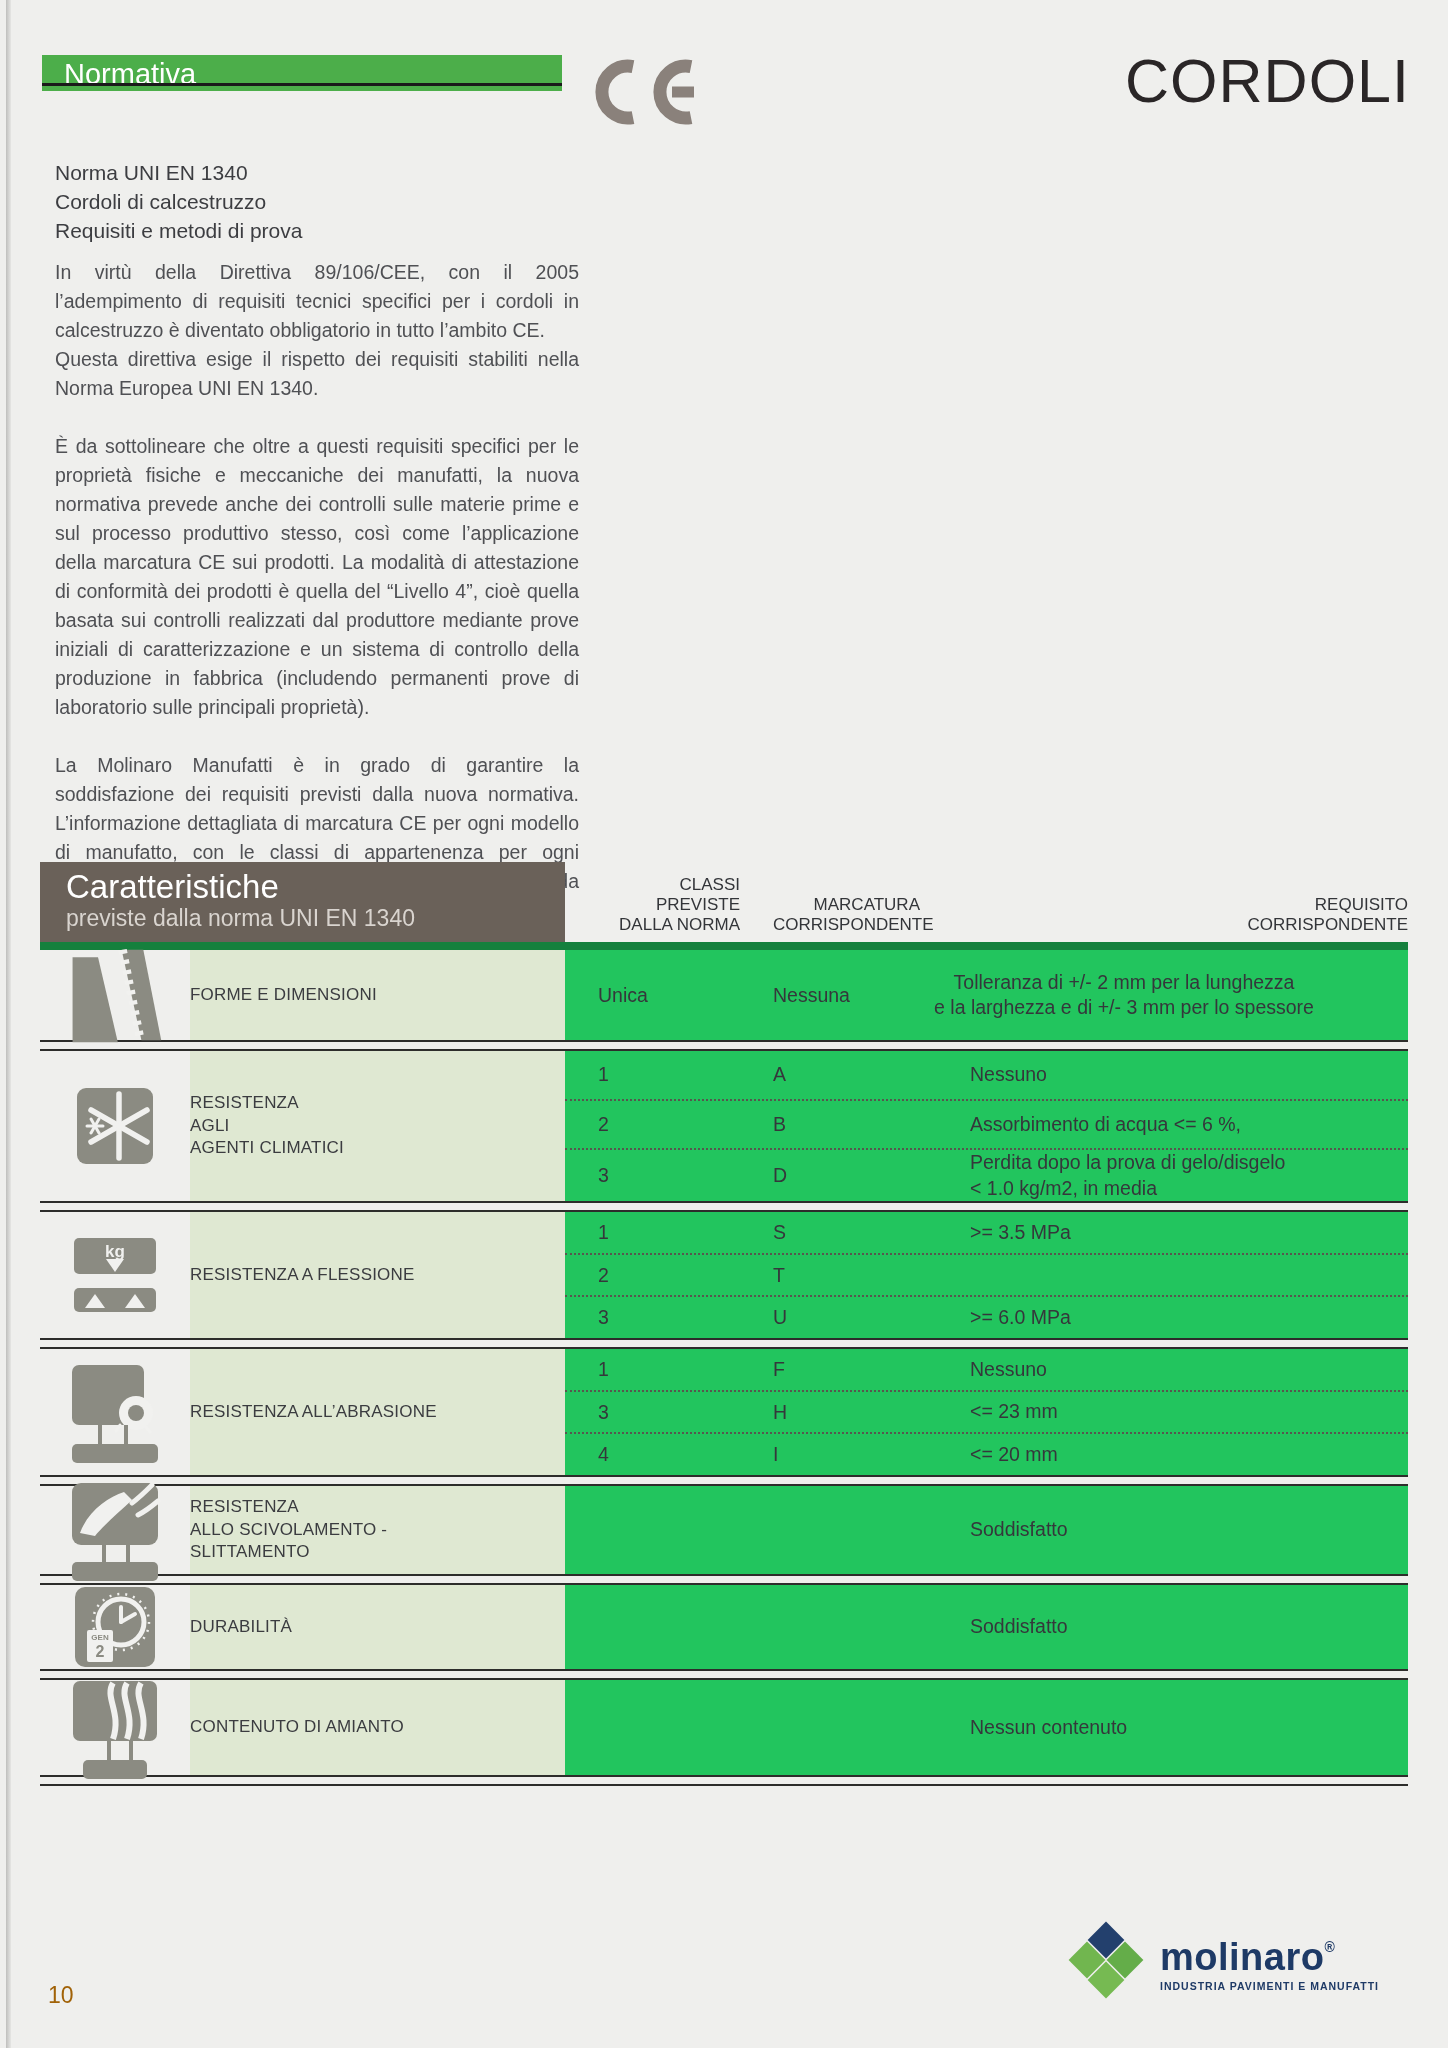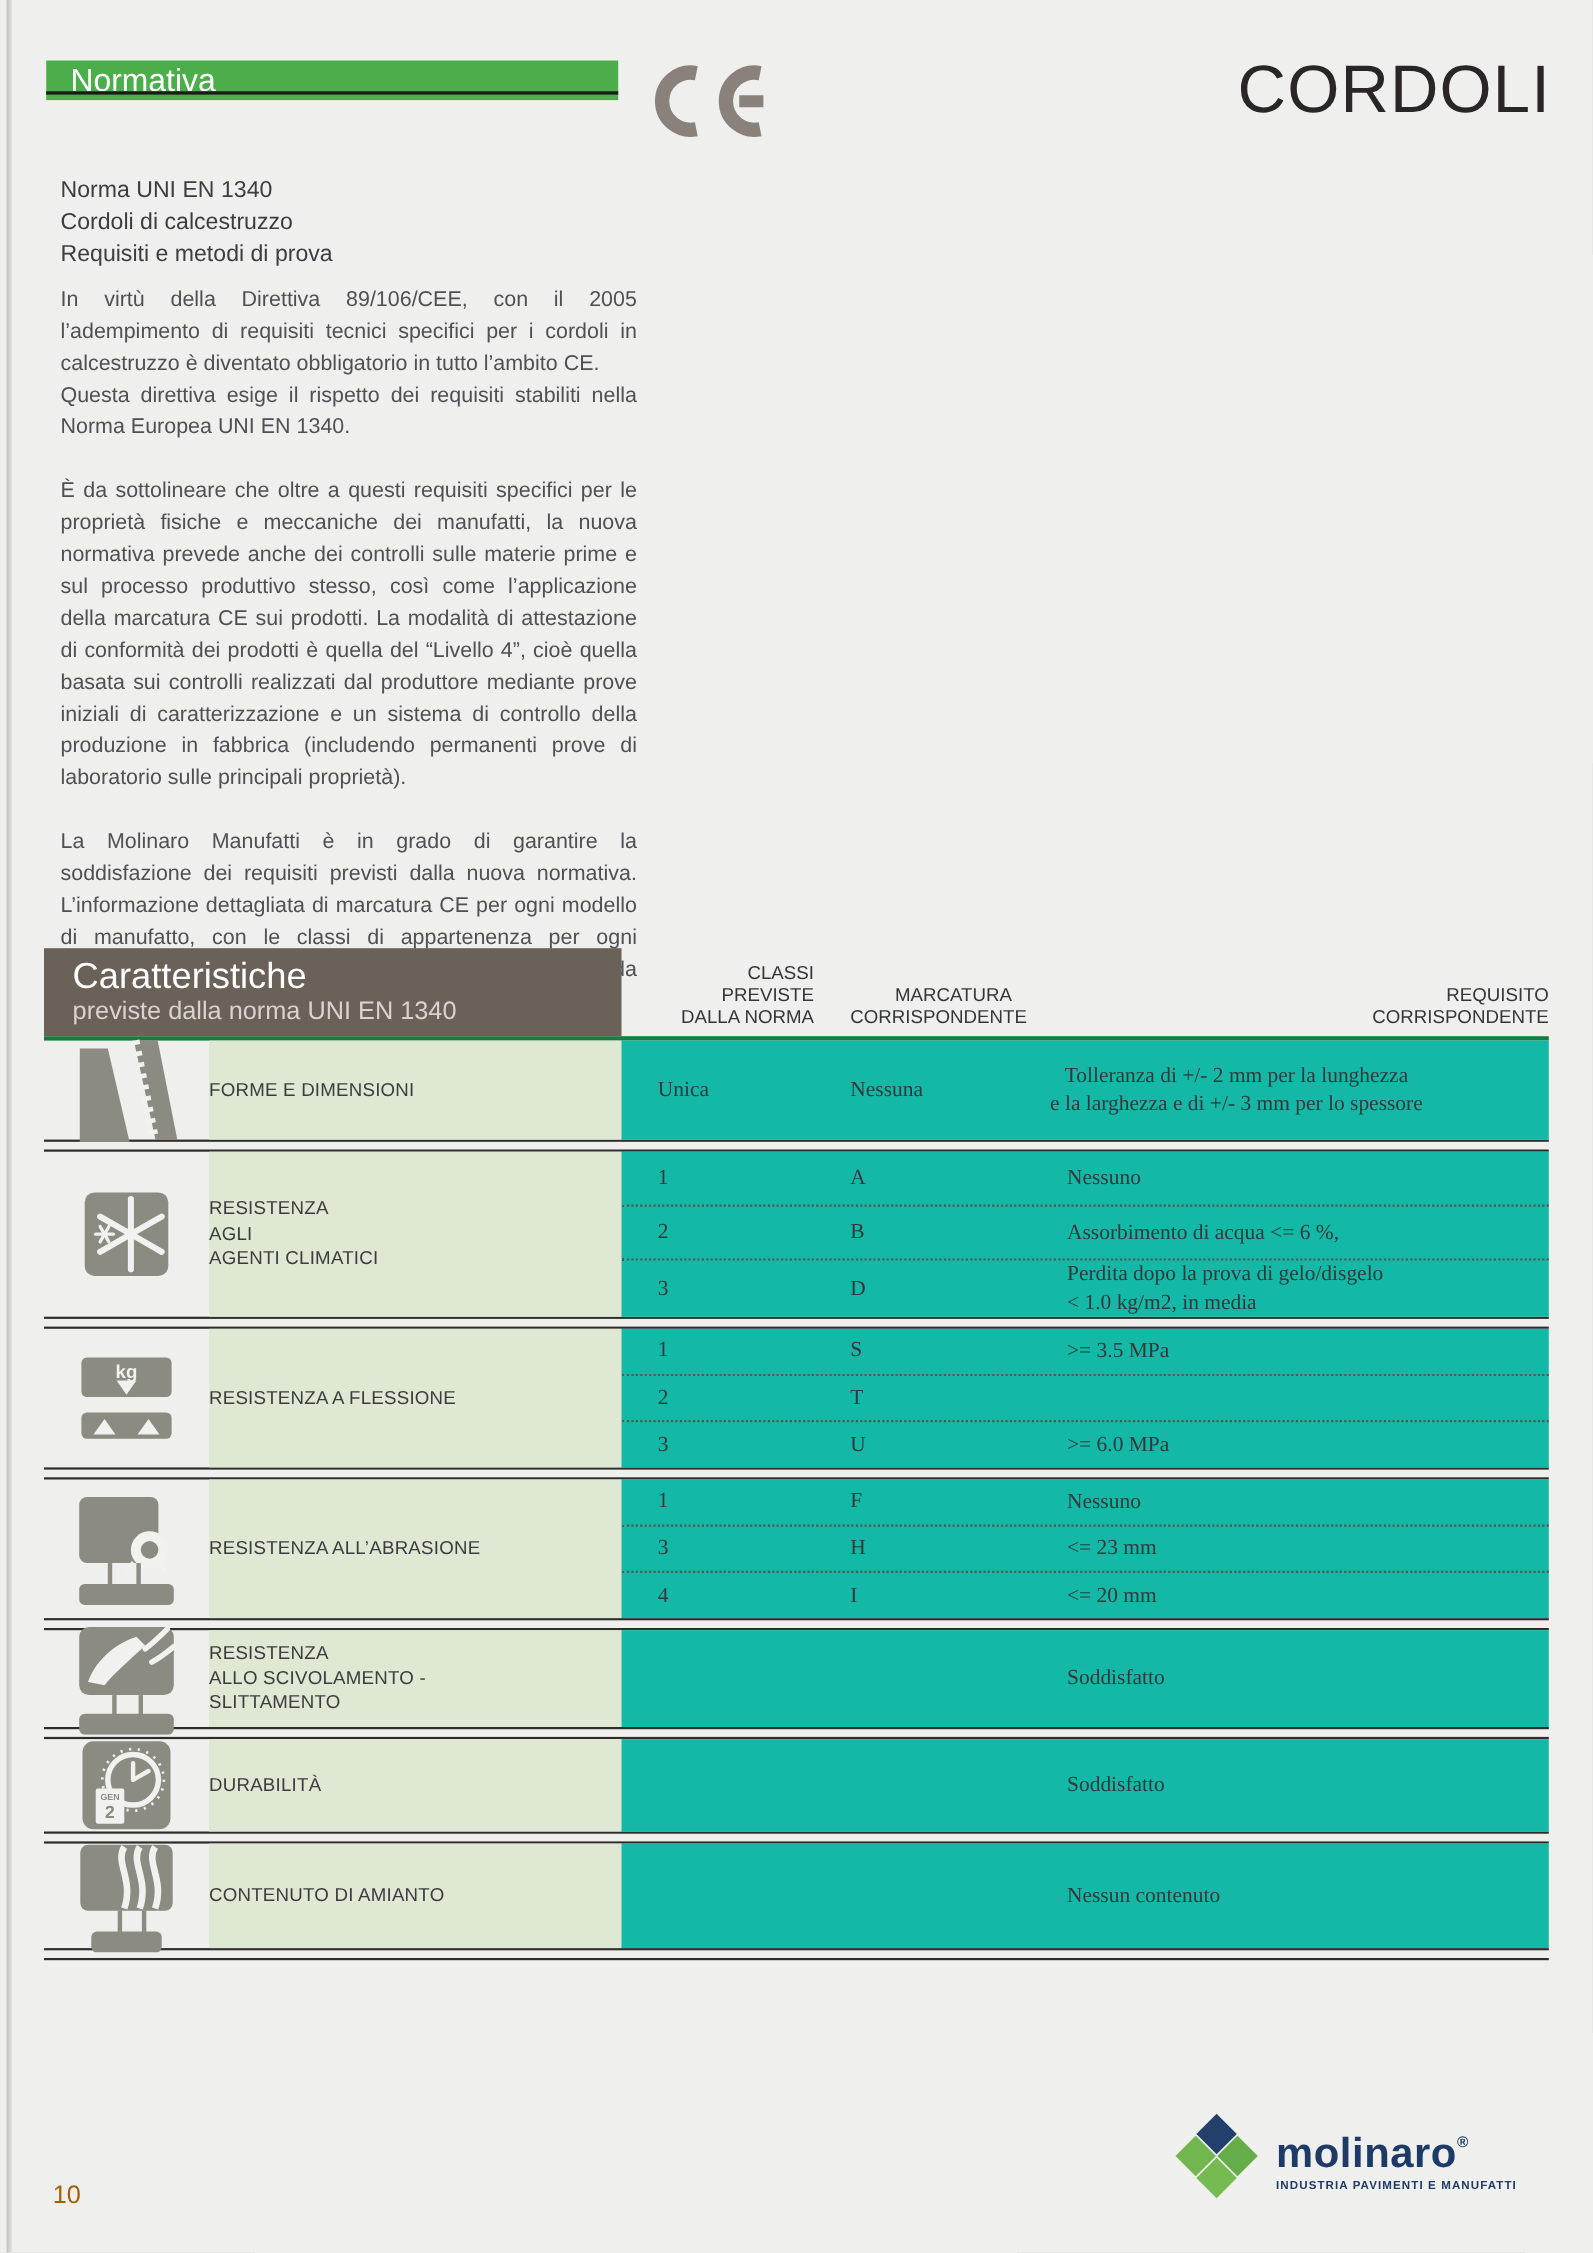--- a/index.html
+++ b/index.html
@@ -16,37 +16,37 @@
   .page-title{position:absolute;right:38px;top:46px;font-size:61px;letter-spacing:1px;color:#2a2627;}
 
   .subhead{position:absolute;left:55px;top:158px;font-size:21px;line-height:29px;color:#3c3d41;}
 
   .copy{position:absolute;left:55px;top:258px;width:524px;}
   .copy p{margin:0;font-size:19.5px;line-height:29px;text-align:justify;color:#4f5054;}
   .copy p.pgap{margin-top:29px;}
 
   
   .ctable{position:absolute;left:40px;top:862px;width:1368px;}
-  .thead{display:flex;height:80px;border-bottom:4px solid #15803d;}
+  .thead{display:flex;height:80px;border-bottom:8px solid #15803d;}
   .thead-titlebox{width:525px;background:#6a6159;color:#fff;box-sizing:border-box;padding:7px 0 0 26px;}
   .thead-title{font-size:33px;line-height:36px;}
   .thead-sub{font-size:23px;line-height:26px;color:#d9d4cf;}
   .thead-cols{flex:1;display:flex;align-items:flex-end;padding-bottom:7px;}
   .hcol{font-size:17px;font-weight:normal;line-height:20px;color:#333539;box-sizing:border-box;text-align:right;}
   .hcol-1{width:175px;padding-left:33px;}
   .hcol-2{width:180px;padding-left:33px;}
   .hcol-3{flex:1;padding-left:50px;}
 
   .trow{display:flex;}
   .trow-0{height:90px}.trow-1{height:150px}.trow-2{height:126px}.trow-3{height:126px}
   .trow-4{height:88px}.trow-5{height:84px}.trow-6{height:95px}
   .cell-icon{width:150px;display:flex;align-items:center;justify-content:center;}
   .cell-label{width:375px;background:#dfe8d2;display:flex;align-items:center;box-sizing:border-box;
       font-size:17px;letter-spacing:.2px;line-height:1.35;color:#3b3c40;white-space:pre-line;}
-  .cell-data{flex:1;background:#14b8a6;display:flex;flex-direction:column;font-family:Liberation Serif, serif;}
+  .cell-data{flex:1;background:#22c55e;display:flex;flex-direction:column;}
   .subrow{flex:1;display:flex;align-items:center;}
   .subrow + .subrow{border-top:2px dotted #56574e;}
   .sv{box-sizing:border-box;font-size:19.5px;color:#35373b;}
   .sv-classi{width:175px;padding-left:33px;}
   .sv-marca{width:180px;padding-left:33px;}
   .sv-req{flex:1;padding-left:50px;padding-right:12px;line-height:1.3;white-space:pre-line;}
   .trow-0 .sv-req{text-align:center;padding-left:0;padding-right:80px;}
   .sep{height:7px;border-top:2px solid #2d2d2b;border-bottom:2px solid #2d2d2b;box-sizing:content-box;}
 
   .ico{fill:#8b8b82;}

